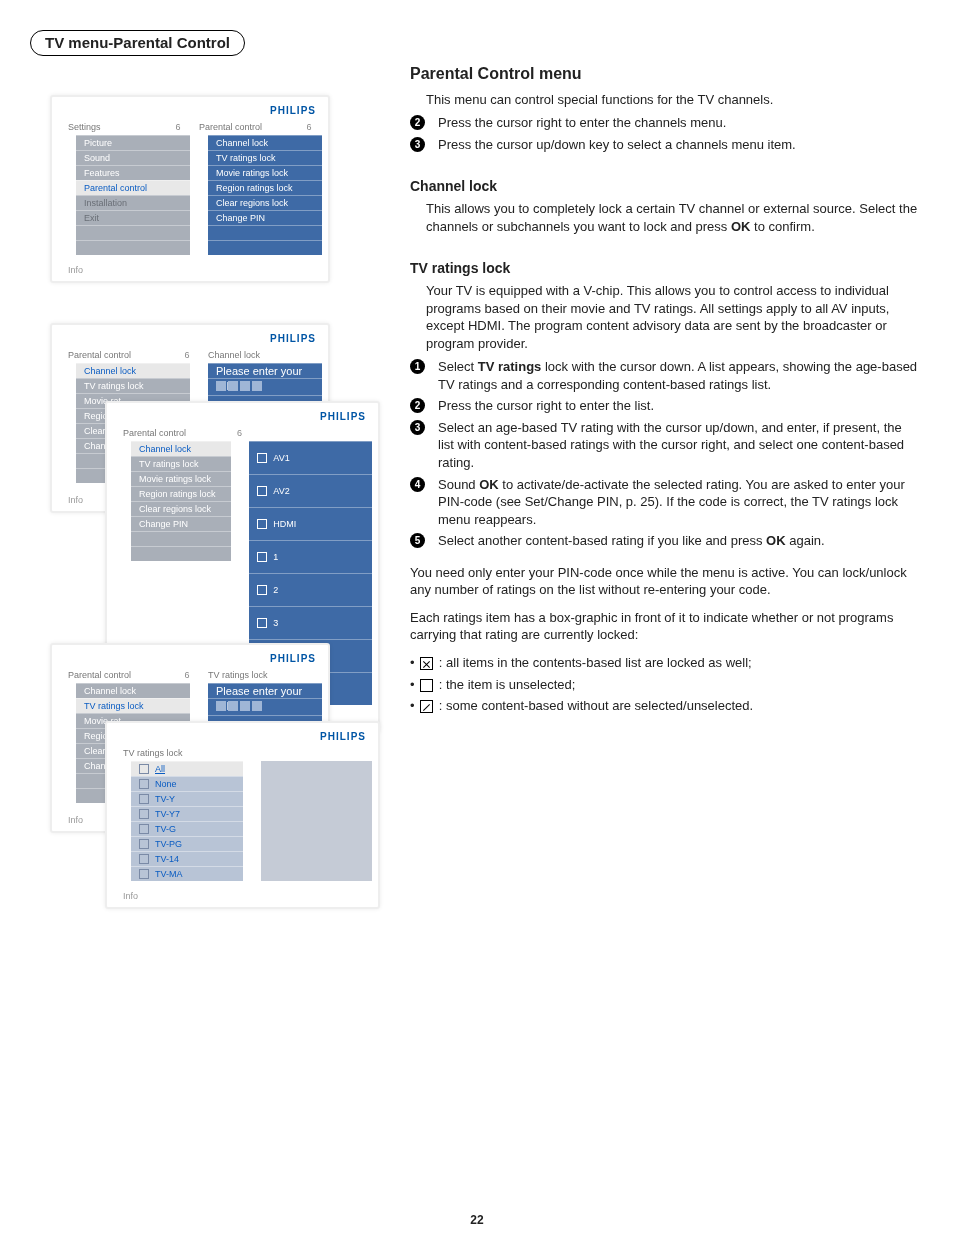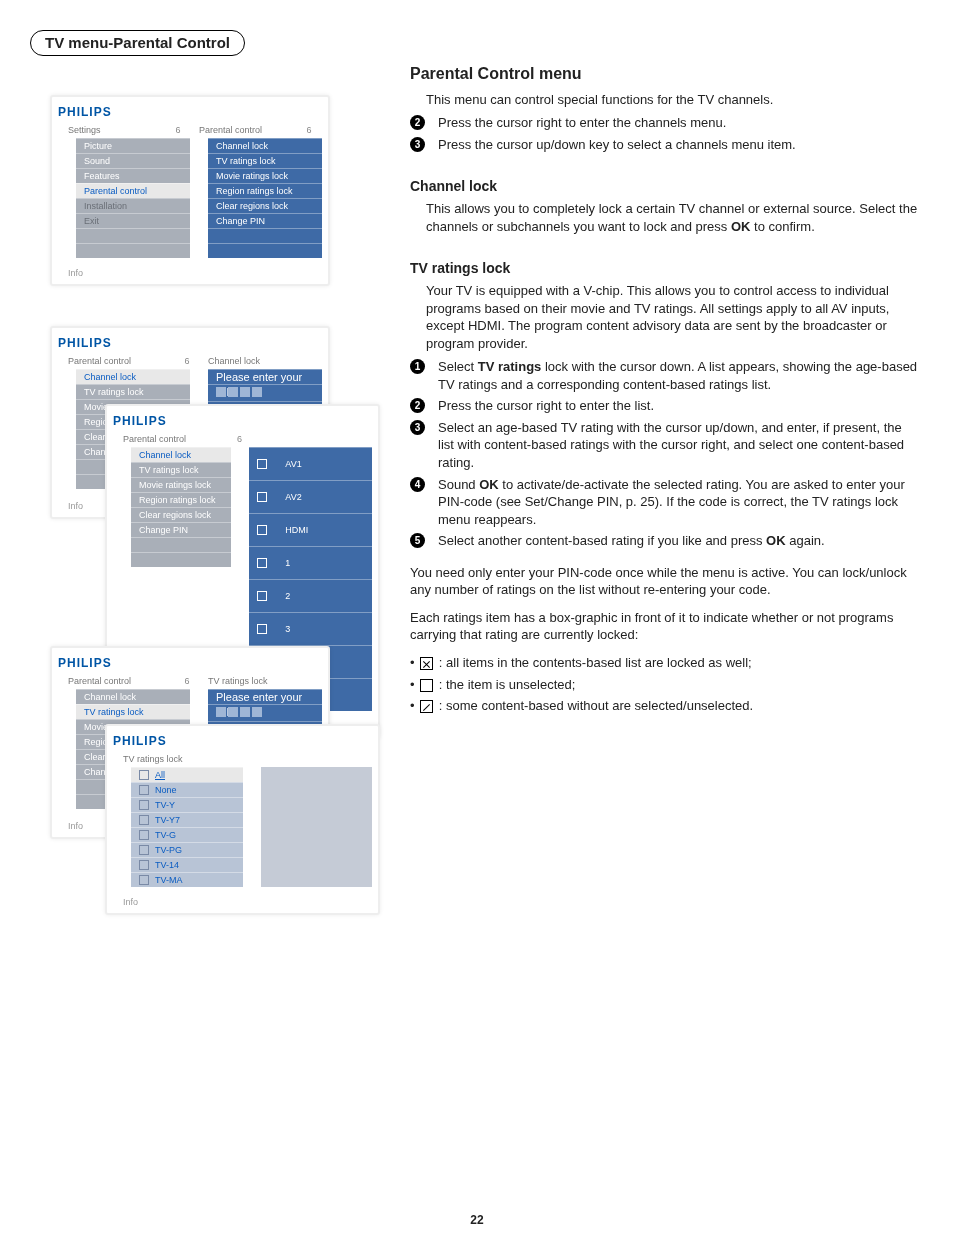--- a/index.html
+++ b/index.html
@@ -41,24 +41,24 @@
     padding: 6px 6px 4px 6px;
     box-shadow: 0 0 4px rgba(0,0,0,0.08);
     position: relative;
     font-size: 9px;
   }
   .screenshot.overlay {
     position: absolute;
     width: 275px;
   }
   .brand {
-    text-align: left;
+    text-align: right;
     color: #0055a5;
     font-weight: bold;
-    font-size: 12px;
+    font-size: 10px;
     letter-spacing: 1px;
     padding: 2px 6px 4px 0;
   }
   .menu-header {
     display: flex;
     color: #777;
     font-size: 9px;
     padding: 2px 4px 3px 10px;
   }
   .menu-header .lbl { flex: 1; }
@@ -74,21 +74,21 @@
     padding: 0 8px;
     border-top: 1px solid rgba(255,255,255,0.35);
     white-space: nowrap; overflow: hidden;
     font-size: 9px;
   }
   .info {
     color: #999; font-size: 9px;
     padding: 10px 0 2px 10px;
   }
   .checkrow {
-    display:flex; align-items:center; gap:18px;
+    display:flex; align-items:center; gap:6px;
     height:15px; padding: 16px 8px;
     background:#3e6aa6; color:#fff;
     border-top:1px solid rgba(255,255,255,0.35);
     font-size:9px;
   }
   .checkrow .box {
     width:10px; height:10px; border:1px solid #fff;
     flex:none; display:inline-block;
   }
   .pin-prompt {

